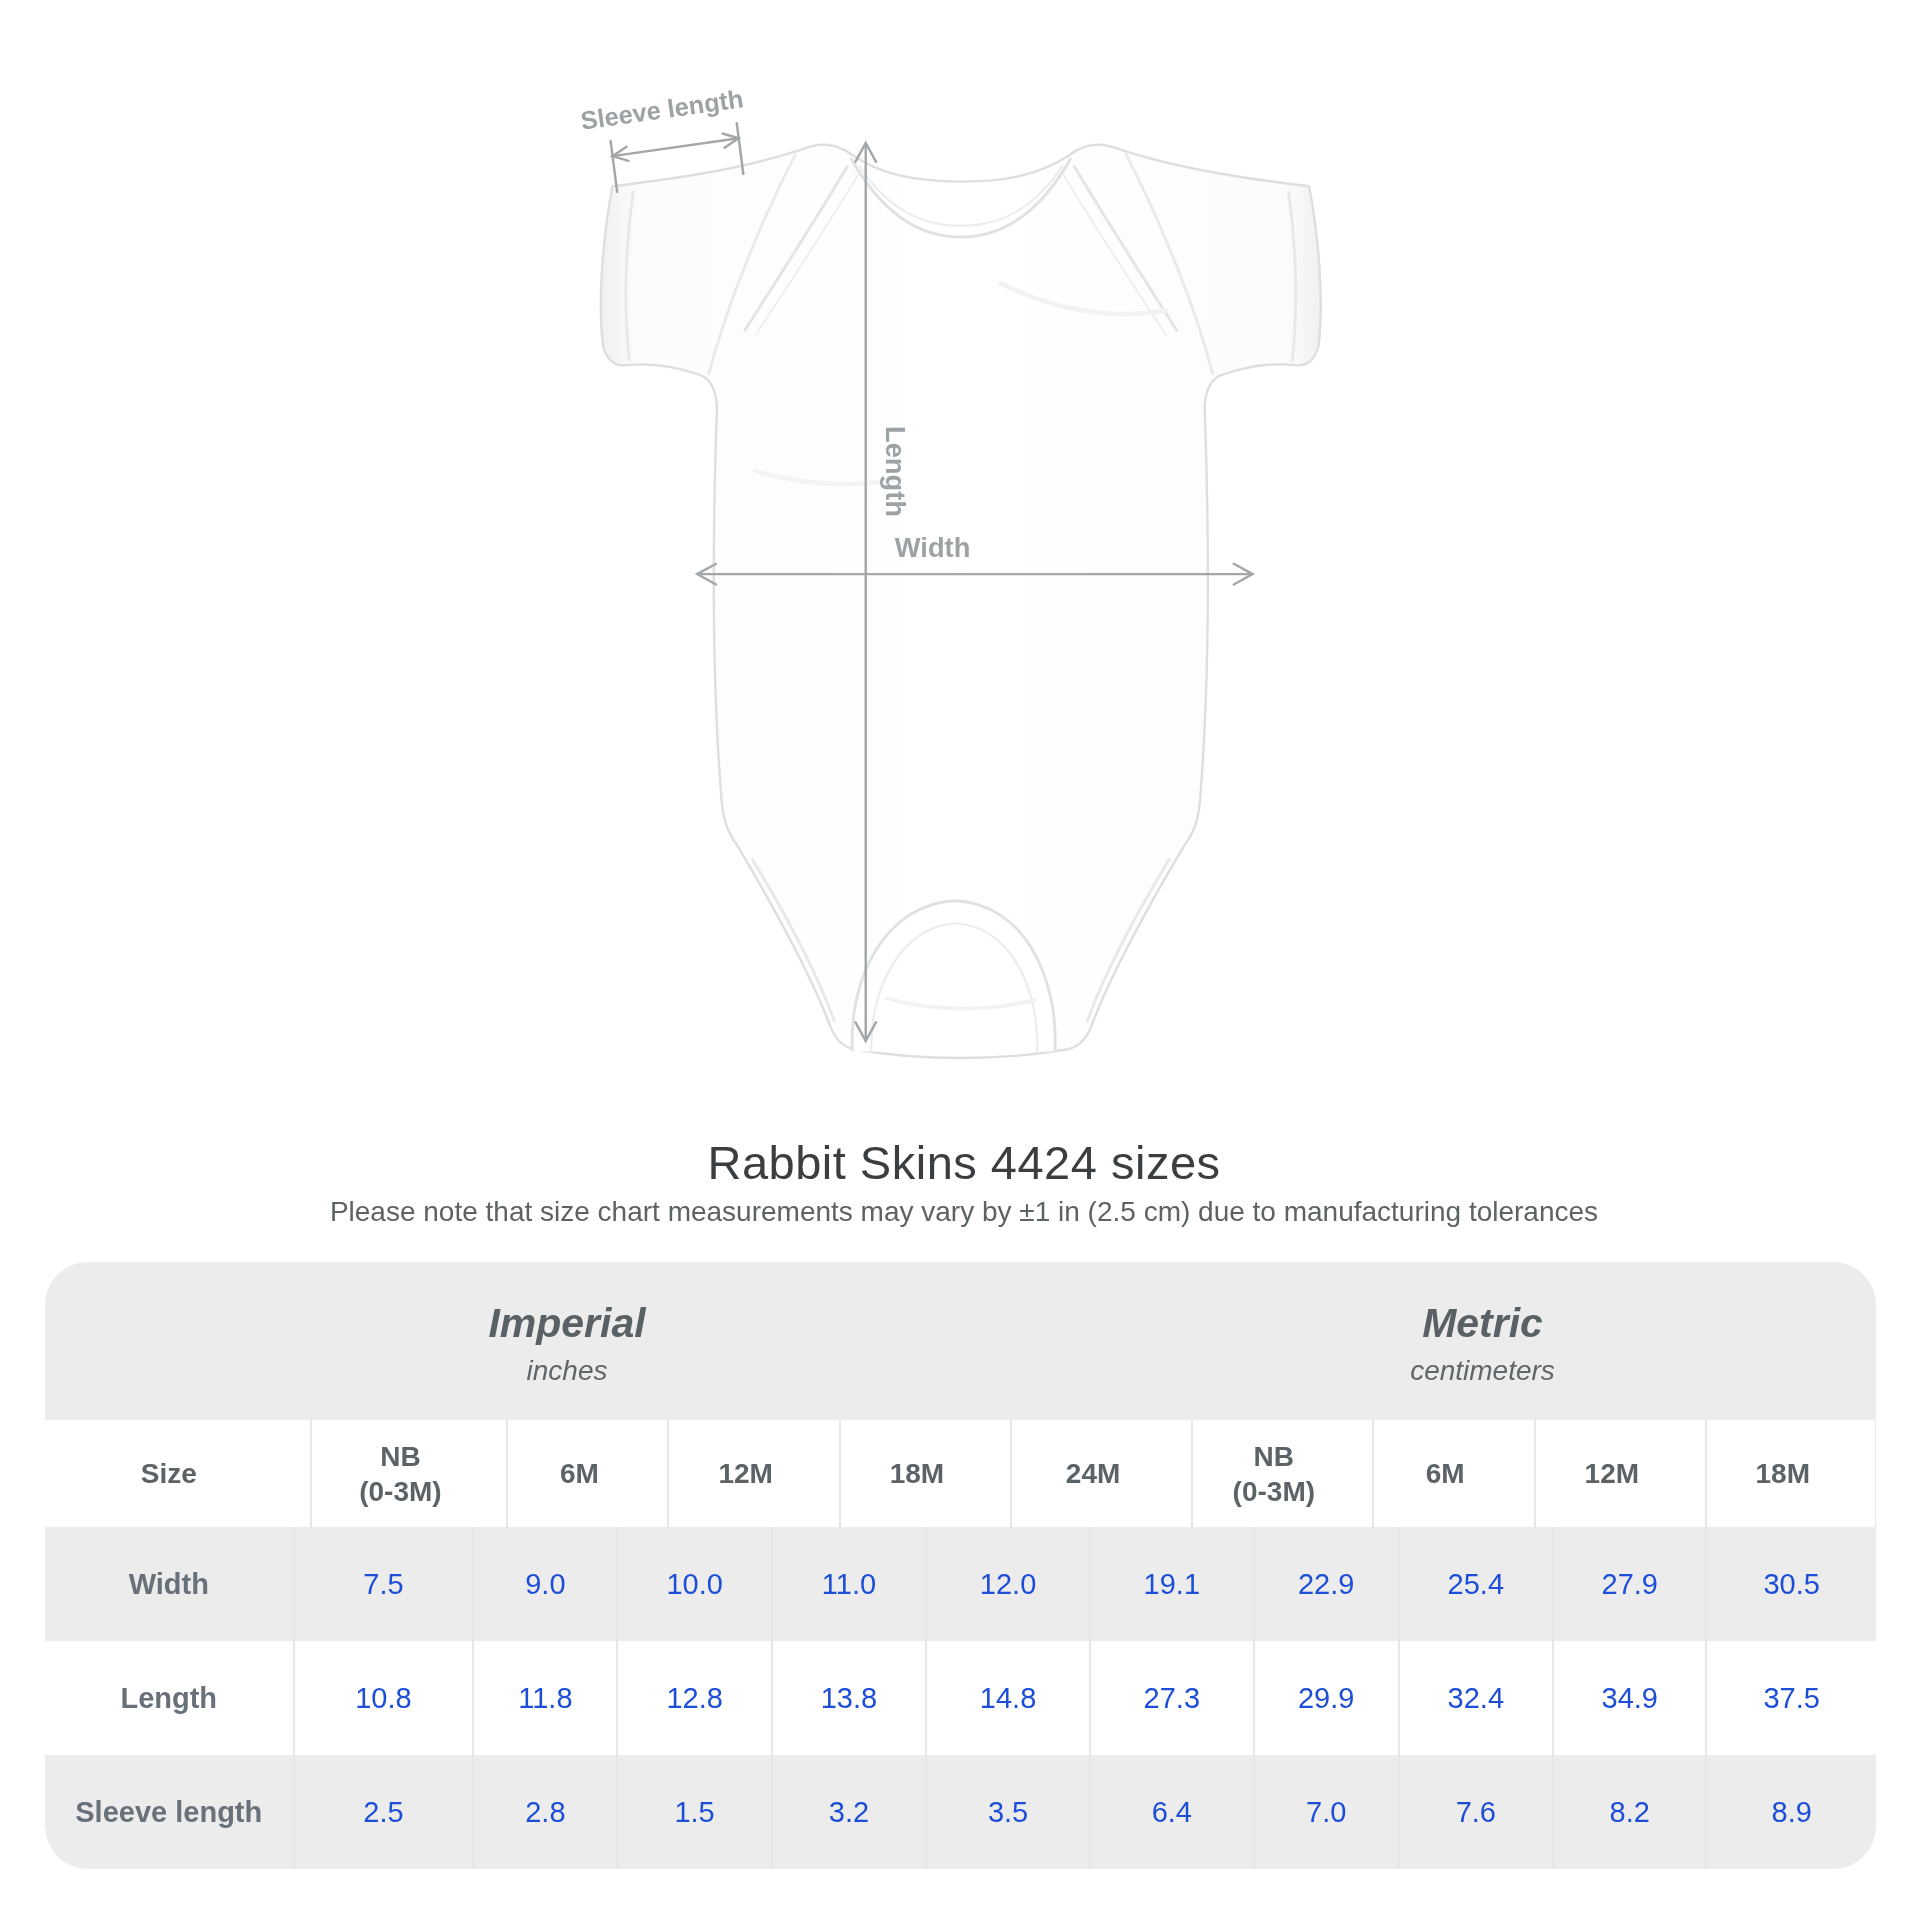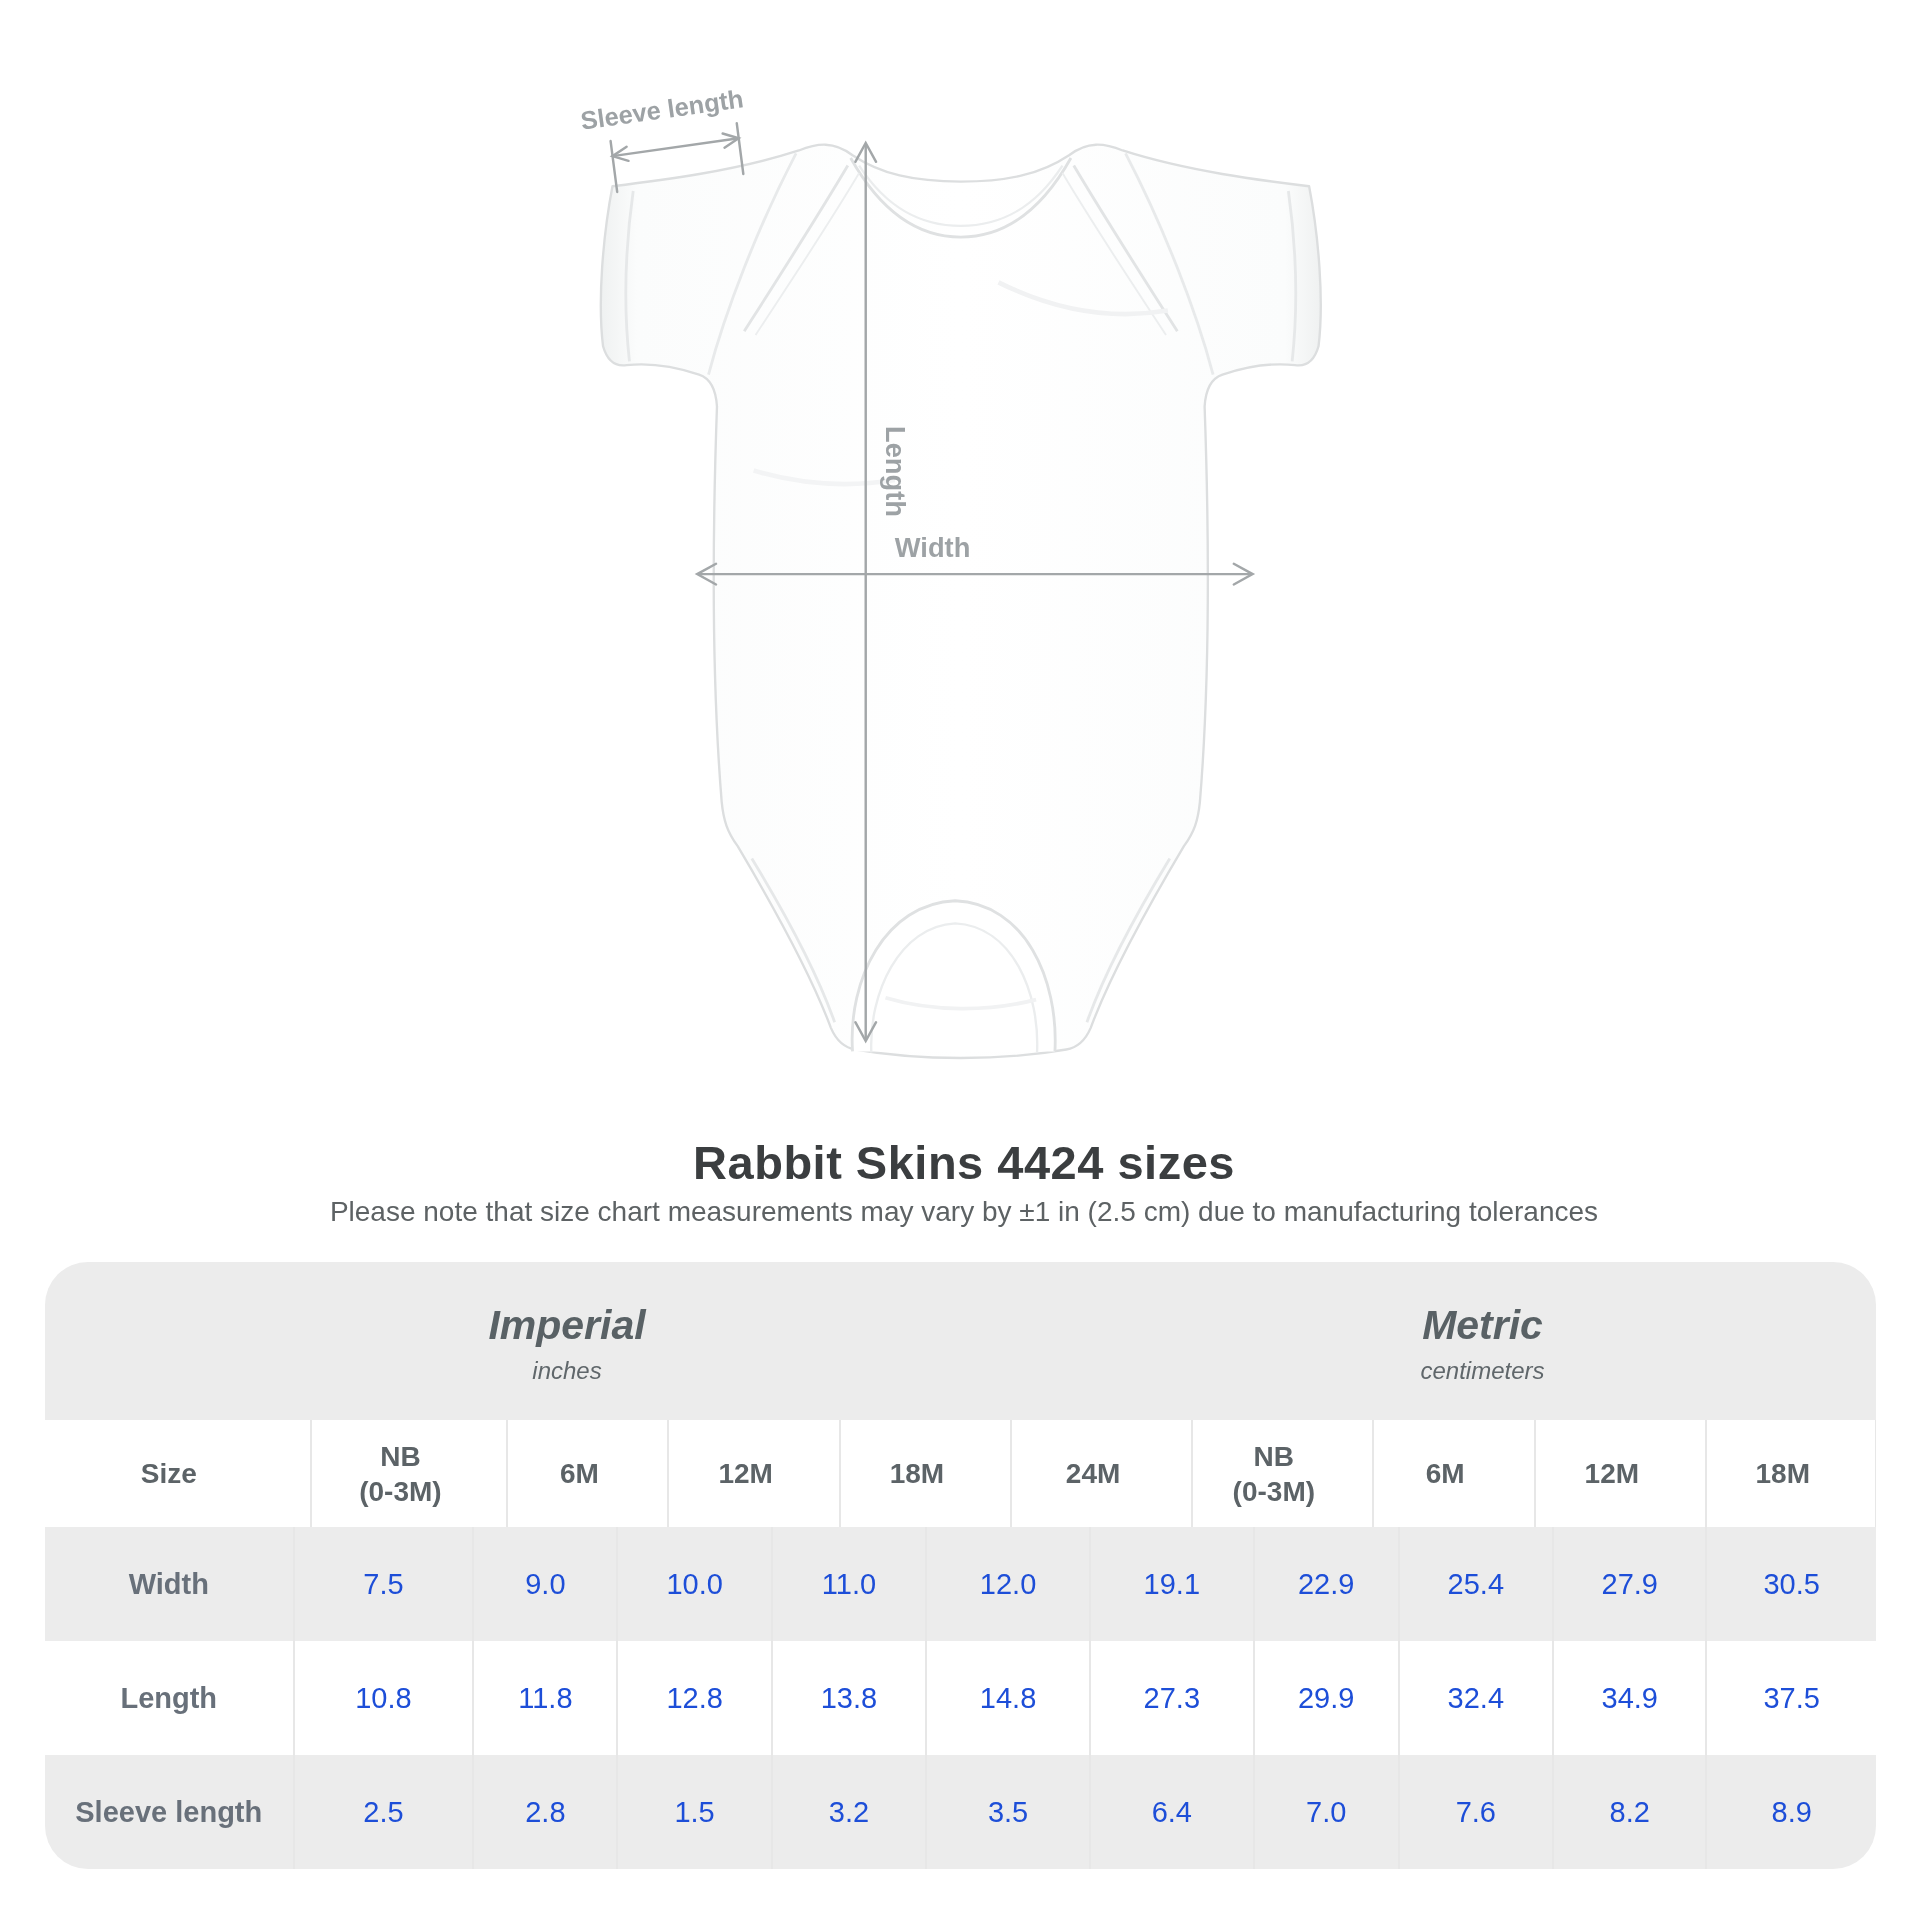--- a/index.html
+++ b/index.html
@@ -8,37 +8,37 @@
     font-family:"Liberation Sans", sans-serif;overflow:hidden;
     -webkit-font-smoothing:antialiased;
   }
   
   .diagram-wrap{position:absolute;left:0;top:0;width:1928px;height:1121px;}
   .diagram-svg{position:absolute;left:556px;top:89px;width:819px;height:1022px;}
   .dim-label{font-family:"Liberation Sans",sans-serif;font-weight:700;}
   
   .page-title{
     position:absolute;left:0;top:1135px;width:1928px;text-align:center;
-    font-size:47px;font-weight:700;color:#3b3e40;letter-spacing:0.5px;
+    font-size:47px;font-weight:400;color:#3b3e40;letter-spacing:0.5px;
   }
   .page-subtitle{
     position:absolute;left:0;top:1196px;width:1928px;text-align:center;
     font-size:28px;color:#5d6264;
   }
   
   .size-table{
     position:absolute;left:45px;top:1262px;width:1831px;height:607px;
     border-radius:43px;overflow:hidden;background:#ffffff;
   }
   .unit-band{display:flex;height:158px;background:#ececec;}
   .unit-group{display:flex;flex-direction:column;align-items:center;justify-content:center;gap:8px;padding-top:5.6px;}
   .unit-group.g1{width:57.02%;}
   .unit-group.g2{width:42.98%;}
   .unit-label{font-size:41px;font-weight:700;font-style:italic;color:#596165;}
-  .unit-sublabel{font-size:24px;font-style:italic;color:#60676b;}
+  .unit-sublabel{font-size:28px;font-style:italic;color:#60676b;}
   .trow{display:grid;grid-template-columns:13.52% 9.82% 7.87% 8.43% 8.43% 8.95% 8.94% 7.92% 8.43% 8.38% 9.31%;}
   .trow.header-row{height:107px;background:#ffffff;gap:17px;}
   .trow.data-row{height:114px;}
   .trow.shade{background:#ececec;}
   .trow.plain{background:#ffffff;}
   .cell{
     display:flex;align-items:center;justify-content:center;text-align:center;
     border-left:2.8px solid #e7e7e7;
   }
   .cell:first-child{border-left:none;}

